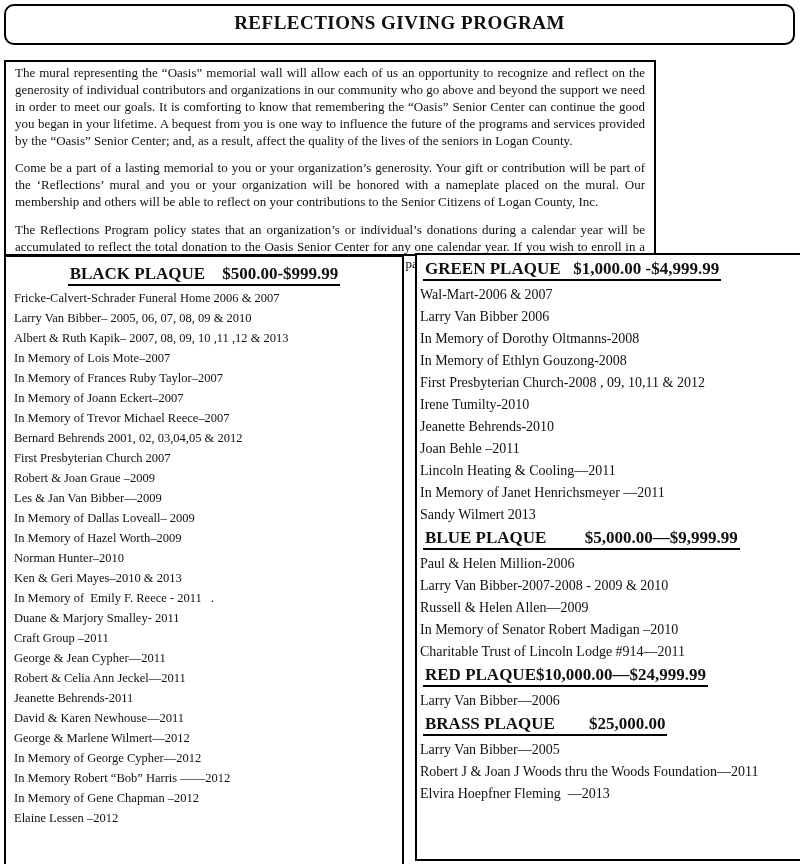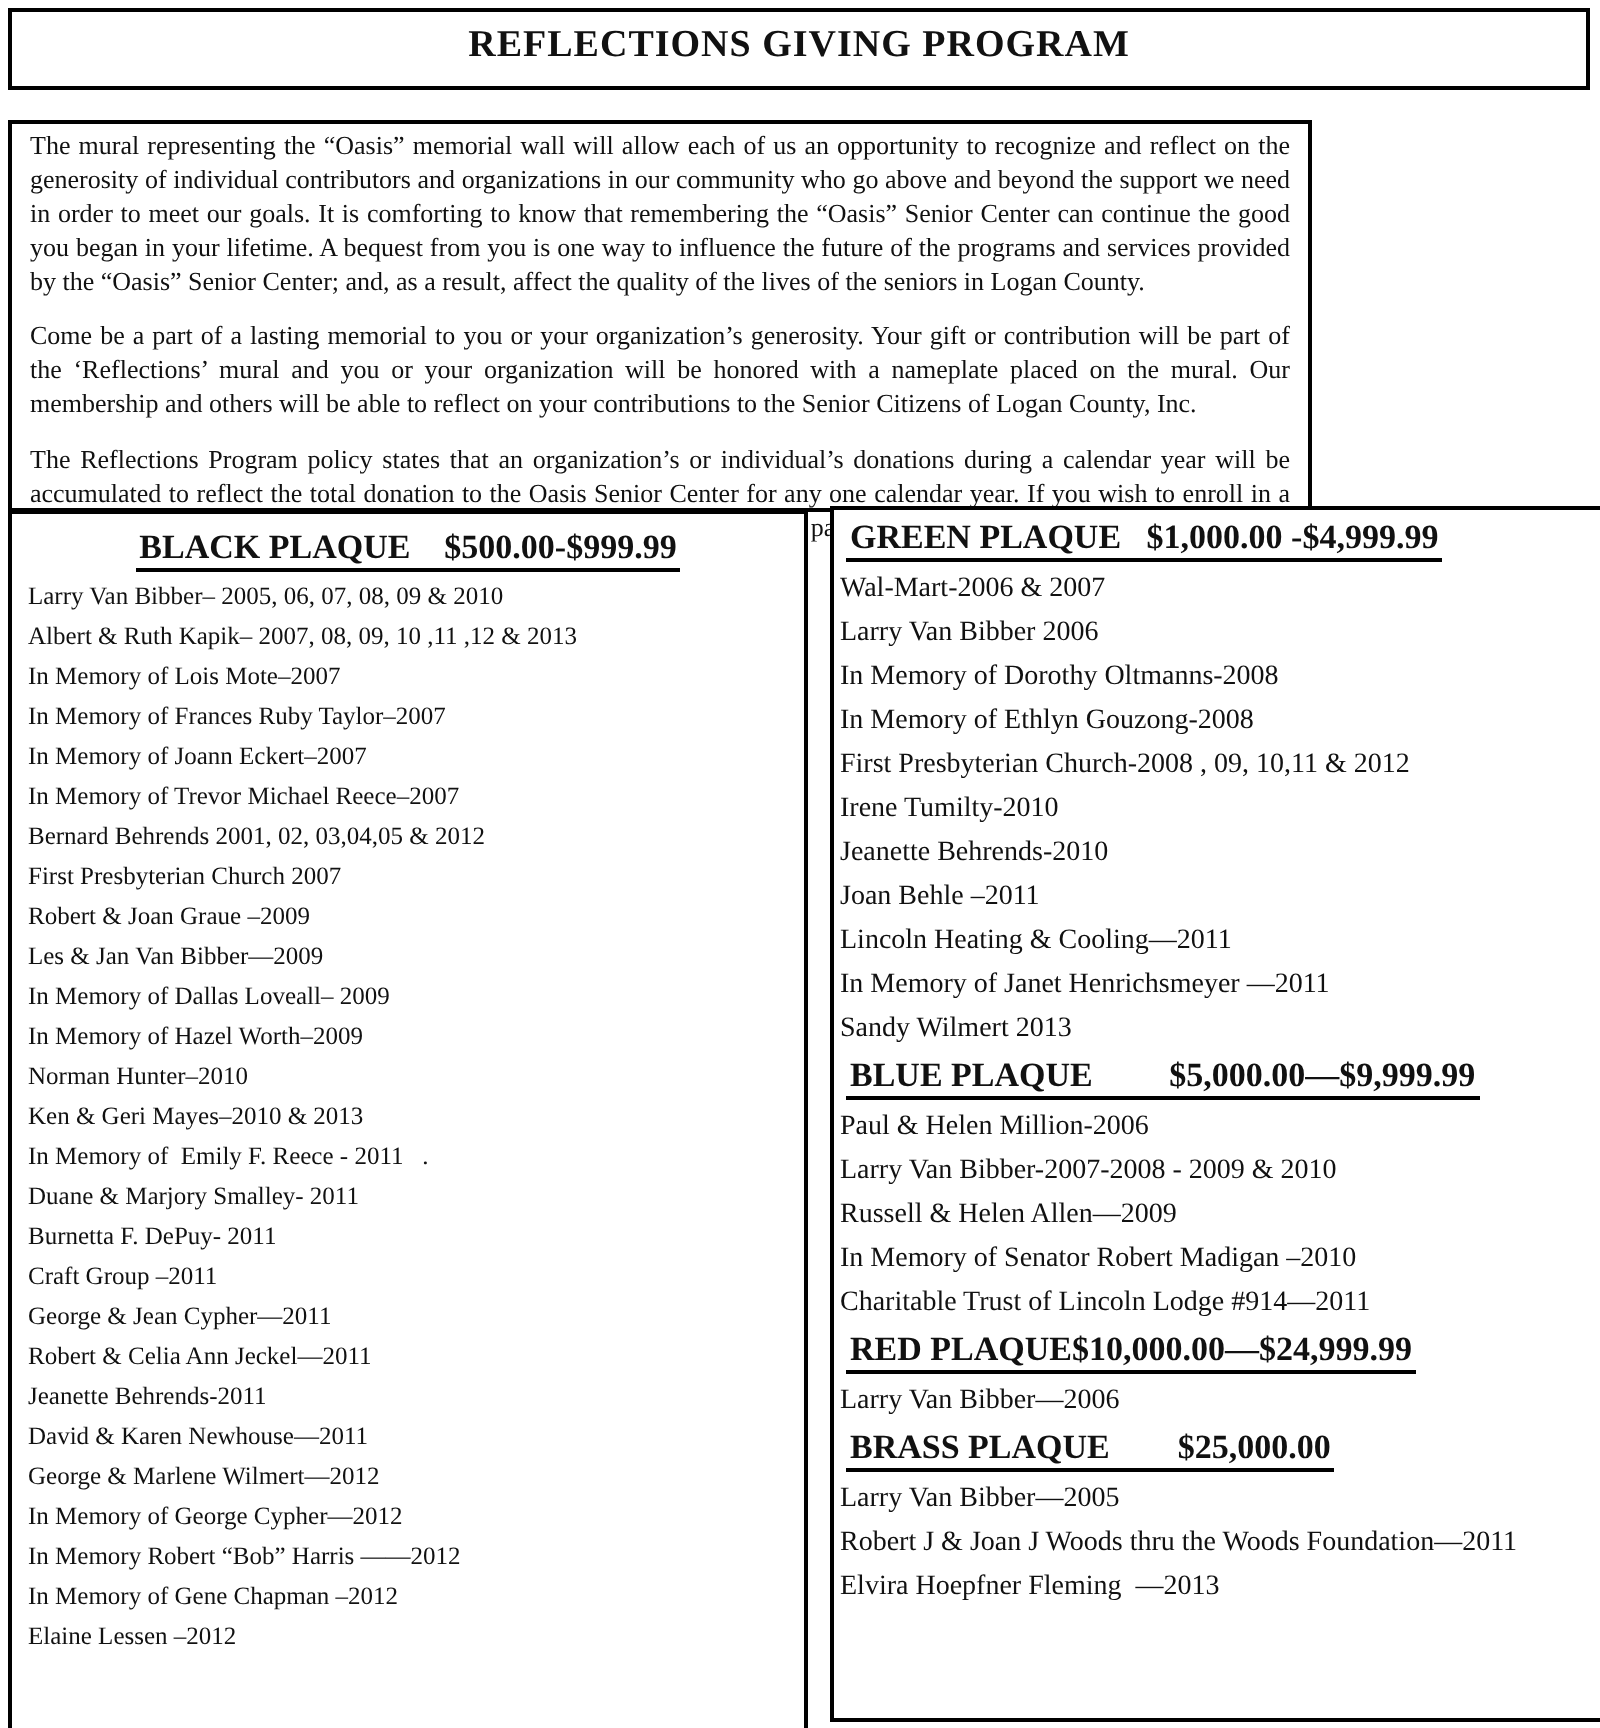--- a/index.html
+++ b/index.html
@@ -12,21 +12,21 @@
     overflow:hidden;
   }
   .box {
     position:absolute;
     border:2px solid #000;
     background:#fff;
     box-sizing:border-box;
   }
   #title-box {
     left:4px; top:4px; width:791px; height:41px;
-    display:flex; align-items:center; justify-content:center;
+    display:flex; align-items:center; justify-content:center;border-radius:10px;
   }
   #title-box h1 {
     margin:0 0 4px 0;
     font-size:19px; font-weight:bold; letter-spacing:0.5px;
   }
   #intro-box {
     left:4px; top:60px; width:652px; height:196px;
     padding:3px 9px;
   }
   #intro-box p {
@@ -80,37 +80,37 @@
   <p>The mural representing the “Oasis” memorial wall will allow each of us an opportunity to recognize and reflect on the generosity of individual contributors and organizations in our community who go above and beyond the support we need in order to meet our goals.  It is comforting to know that  remembering the “Oasis” Senior Center can continue the good you began  in your   lifetime.  A   bequest from you is one way to influence the future of the programs and services provided by the “Oasis” Senior  Center; and, as a result, affect the quality of the lives of the seniors in Logan County.</p>
   <p>Come be a part of a lasting memorial to you or your organization’s generosity.  Your gift or contribution will be part of the ‘Reflections’ mural and you or your organization will be honored with a nameplate placed on the mural.  Our membership and   others will be able to reflect on your contributions to the Senior Citizens of Logan County, Inc.</p>
   <p>The Reflections Program policy states that an organization’s or individual’s donations during a calendar year will be accumulated to reflect the total donation to the Oasis Senior Center for any one calendar year. If you wish to enroll in a regular giving program with monthly, quarterly or semi-annual donation payments, contact the Executive Director for details.</p>
 </div>
 
 <div class="box" id="left-box">
   <div class="col-header center">
     <span class="hd">BLACK PLAQUE    $500.00-$999.99</span>
   </div>
   <div id="black-list">
+      <div class="plaque-item">Fricke-Calvert-Schrader Funeral Home 2006 &amp; 2007</div>
       <div class="plaque-item">Larry Van Bibber– 2005, 06, 07, 08, 09 &amp; 2010</div>
       <div class="plaque-item">Albert &amp; Ruth Kapik– 2007, 08, 09, 10 ,11 ,12 &amp; 2013</div>
       <div class="plaque-item">In Memory of Lois Mote–2007</div>
       <div class="plaque-item">In Memory of Frances Ruby Taylor–2007</div>
       <div class="plaque-item">In Memory of Joann Eckert–2007</div>
       <div class="plaque-item">In Memory of Trevor Michael Reece–2007</div>
       <div class="plaque-item">Bernard Behrends 2001, 02, 03,04,05 &amp; 2012</div>
       <div class="plaque-item">First Presbyterian Church 2007</div>
       <div class="plaque-item">Robert &amp; Joan Graue –2009</div>
       <div class="plaque-item">Les &amp; Jan Van Bibber—2009</div>
       <div class="plaque-item">In Memory of Dallas Loveall– 2009</div>
       <div class="plaque-item">In Memory of Hazel Worth–2009</div>
       <div class="plaque-item">Norman Hunter–2010</div>
       <div class="plaque-item">Ken &amp; Geri Mayes–2010 &amp; 2013</div>
       <div class="plaque-item">In Memory of  Emily F. Reece - 2011   .</div>
       <div class="plaque-item">Duane &amp; Marjory Smalley- 2011</div>
-      <div class="plaque-item">Burnetta F. DePuy- 2011</div>
       <div class="plaque-item">Craft Group –2011</div>
       <div class="plaque-item">George &amp; Jean Cypher—2011</div>
       <div class="plaque-item">Robert &amp; Celia Ann Jeckel—2011</div>
       <div class="plaque-item">Jeanette Behrends-2011</div>
       <div class="plaque-item">David &amp; Karen Newhouse—2011</div>
       <div class="plaque-item">George &amp; Marlene Wilmert—2012</div>
       <div class="plaque-item">In Memory of George Cypher—2012</div>
       <div class="plaque-item">In Memory Robert “Bob” Harris ——2012</div>
       <div class="plaque-item">In Memory of Gene Chapman –2012</div>
       <div class="plaque-item">Elaine Lessen –2012</div>

